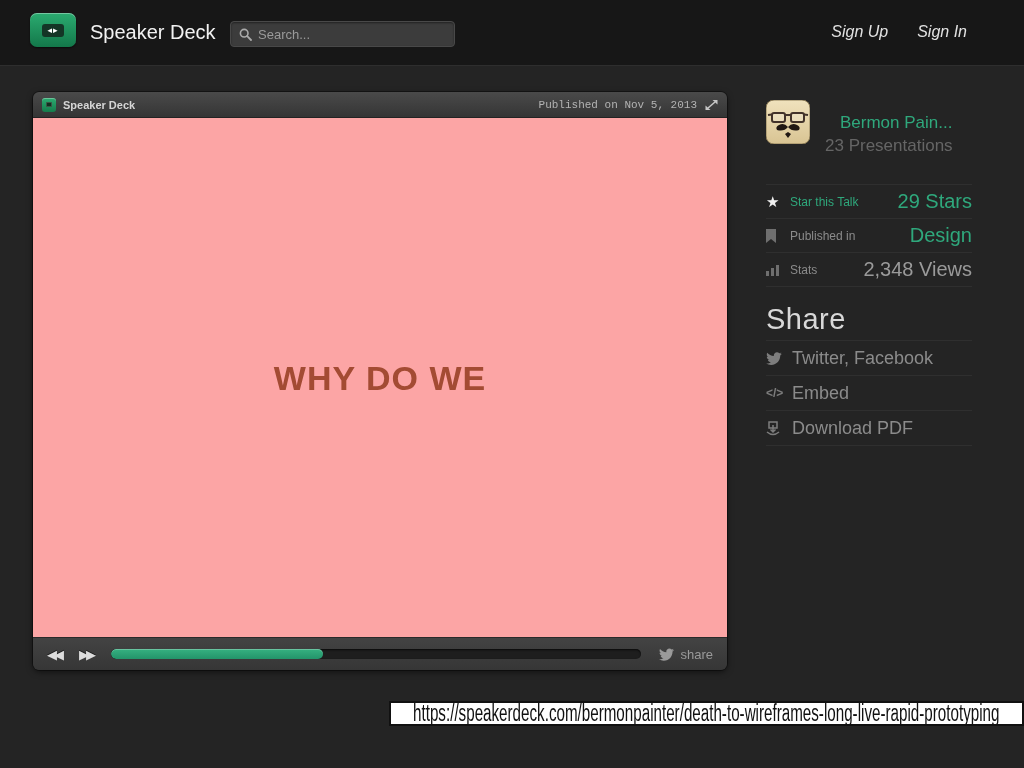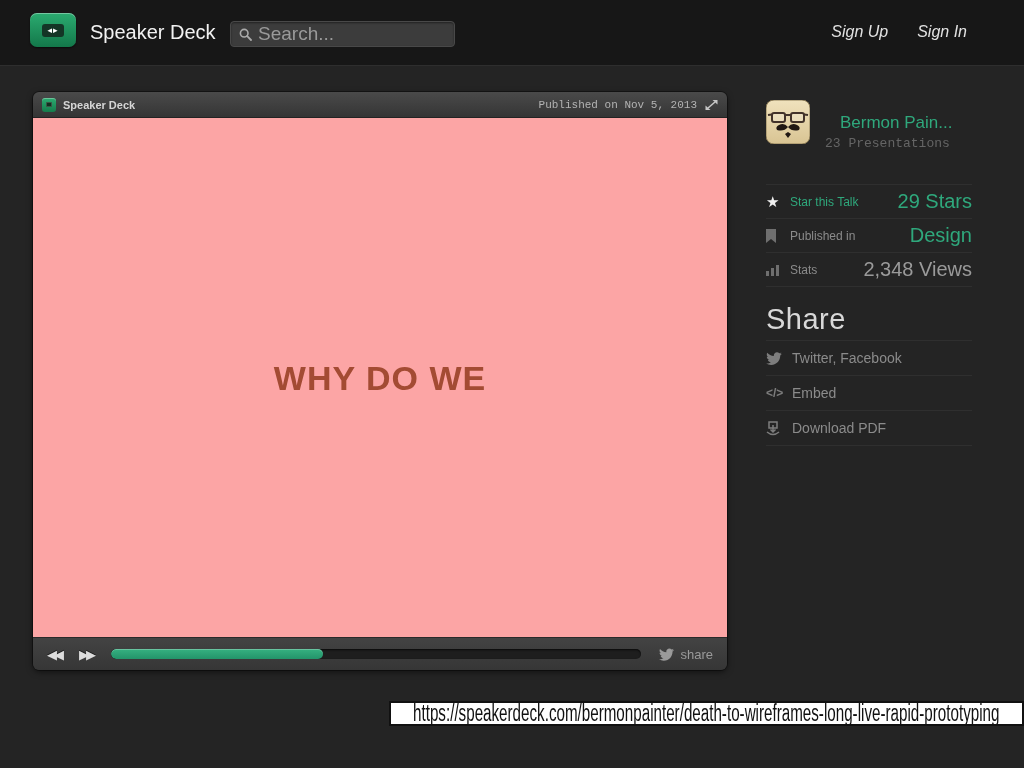--- a/index.html
+++ b/index.html
@@ -17,21 +17,21 @@
             display:flex; align-items:center; justify-content:center; }
   .brand-logo .pill { background:#143526; border-radius:3px; padding:1px 5px;
             color:#fff; font-size:9px; letter-spacing:1px; line-height:11px; }
   .brand-title { position:absolute; left:90px; top:21px; font-size:20px; color:#f2f2f2; }
   .searchbox { position:absolute; left:230px; top:21px; width:225px; height:26px;
             background:#3c3c3c; border:1px solid #494949; border-radius:4px;
             display:flex; align-items:center; padding:0 8px;
             box-shadow:inset 0 1px 2px rgba(0,0,0,.45); }
   .searchbox svg { flex:0 0 auto; margin-right:6px; }
   .searchbox input { background:transparent; border:none; outline:none; width:100%;
-            color:#cfcfcf; font-size:19px; font-family:"Liberation Sans", sans-serif; }
+            color:#cfcfcf; font-size:13px; font-family:"Liberation Sans", sans-serif; }
   .searchbox input::placeholder { color:#9a9a9a; }
   .top-links { position:absolute; right:57px; top:23px; display:flex; gap:29px;font-style:italic; }
   .top-links a { color:#e2e2e2; font-size:16px; text-decoration:none; }
 
   
   .player { position:absolute; left:33px; top:92px; width:694px; height:578px;
             border-radius:7px; box-shadow:0 2px 6px rgba(0,0,0,.55), 0 0 0 1px #161616; }
   .player-header { height:26px; border-radius:6px 6px 0 0;
             background:linear-gradient(#4a4a4a,#353535);
             display:flex; align-items:center; padding:0 9px; border-bottom:1px solid #232323; }
@@ -57,36 +57,36 @@
             box-shadow:inset 0 1px 2px rgba(0,0,0,.7); margin-right:18px; overflow:hidden; }
   .progress-fill { height:10px; width:0; border-radius:6px;
             background:linear-gradient(#36b181,#23946a);
             box-shadow:inset 0 1px 0 rgba(255,255,255,.25); }
   .share-btn { display:flex; align-items:center; gap:6px; color:#9a9a9a; font-size:13px; }
 
   
   .sidebar { position:absolute; left:766px; top:100px; width:206px; }
   .avatar { position:absolute; left:0; top:0; width:44px; height:44px; }
   .author-name { position:absolute; left:74px; top:13px; font-size:17px; color:#2FA87C; }
-  .author-count { position:absolute; left:59px; top:36px; font-size:13px; color:#656565;font-family:Liberation Mono, monospace; }
+  .author-count { position:absolute; left:59px; top:36px; font-size:17px; color:#656565; }
 
   .stat-list { position:absolute; left:0; top:84px; width:206px; border-top:1px solid #2f2f2f; }
   .stat-row { height:34px; display:flex; align-items:center; border-bottom:1px solid #2f2f2f; }
   .stat-icon { width:24px; display:flex; align-items:center; }
   .stat-label { font-size:12px; color:#8b8b8b; }
   .stat-value { margin-left:auto; font-size:20px; color:#9a9a9a; }
   .green { color:#2FA87C !important; }
   .star-glyph { color:#f0f0f0; font-size:15px; }
 
   .share-heading { position:absolute; left:0; top:203px; font-size:29px; font-weight:300;
             color:#d8d8d8; letter-spacing:.5px; }
   .share-list { position:absolute; left:0; top:240px; width:206px; border-top:1px solid #2f2f2f; }
   .share-row { height:35px; display:flex; align-items:center; border-bottom:1px solid #2f2f2f; }
   .share-icon { width:26px; display:flex; align-items:center; color:#7d7d7d; font-size:12px; font-weight:bold; }
-  .share-label { font-size:14px; color:#8b8b8b;text-align:center; }
+  .share-label { font-size:18px; color:#8b8b8b;text-align:center; }
 
   
   .urlbar { position:absolute; left:389px; top:701px; width:635px; height:25px;
             background:#ffffff; border:2px solid #111; display:flex;
             align-items:center; justify-content:center; overflow:hidden; }
   .urlbar span { display:inline-block; transform:scaleX(.66); transform-origin:center;
             white-space:nowrap; font-size:23px; font-weight:500; color:#111;
             font-family:"Liberation Sans", sans-serif; letter-spacing:0; }
 </style>
 </head>

